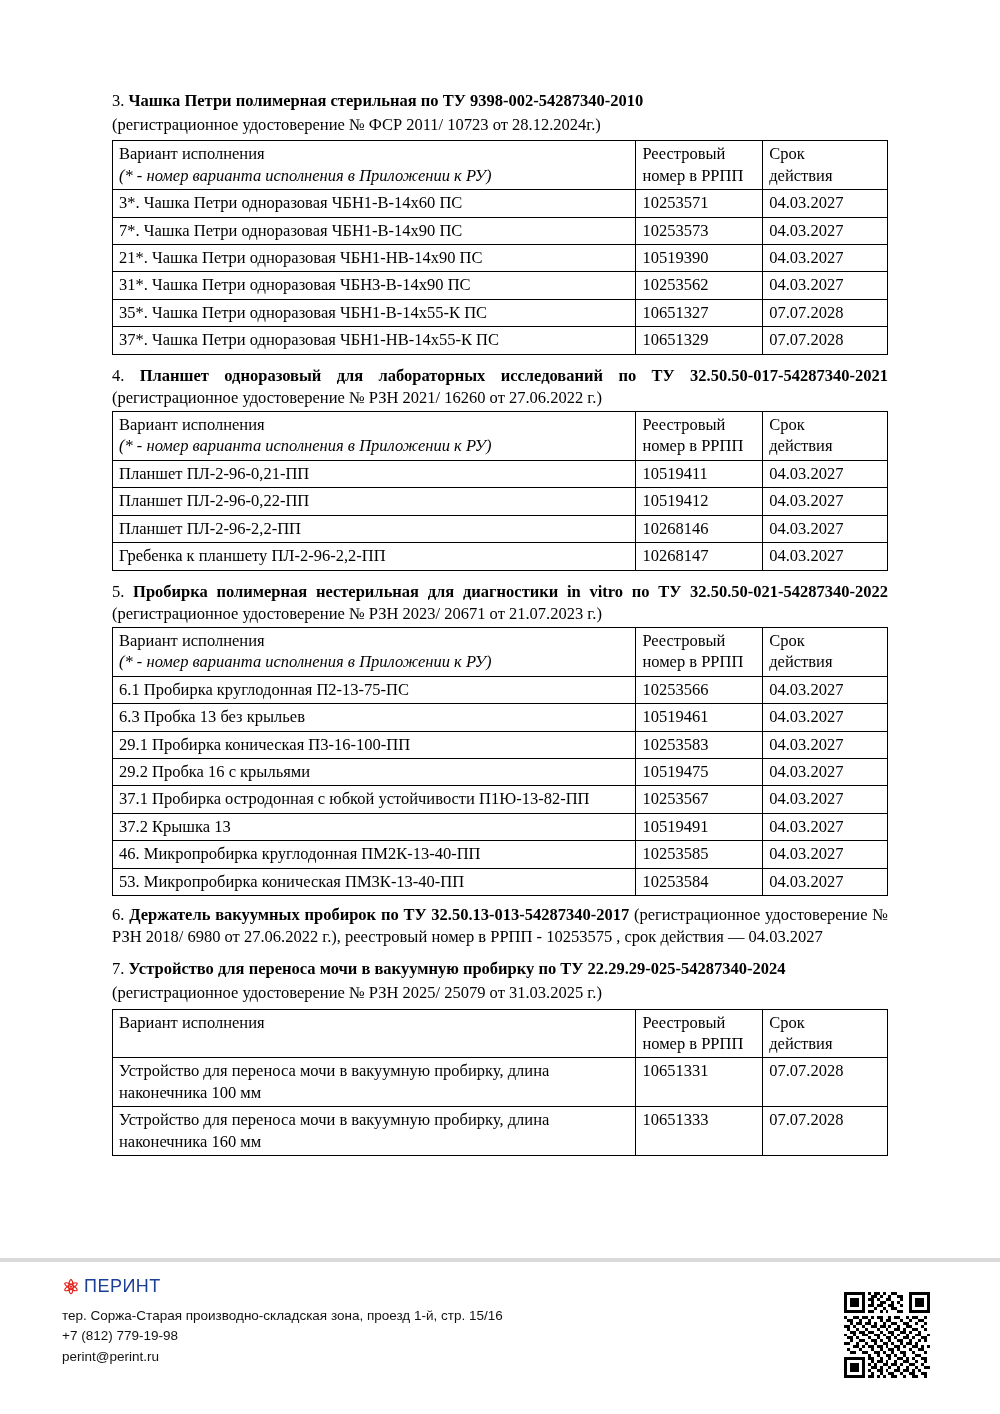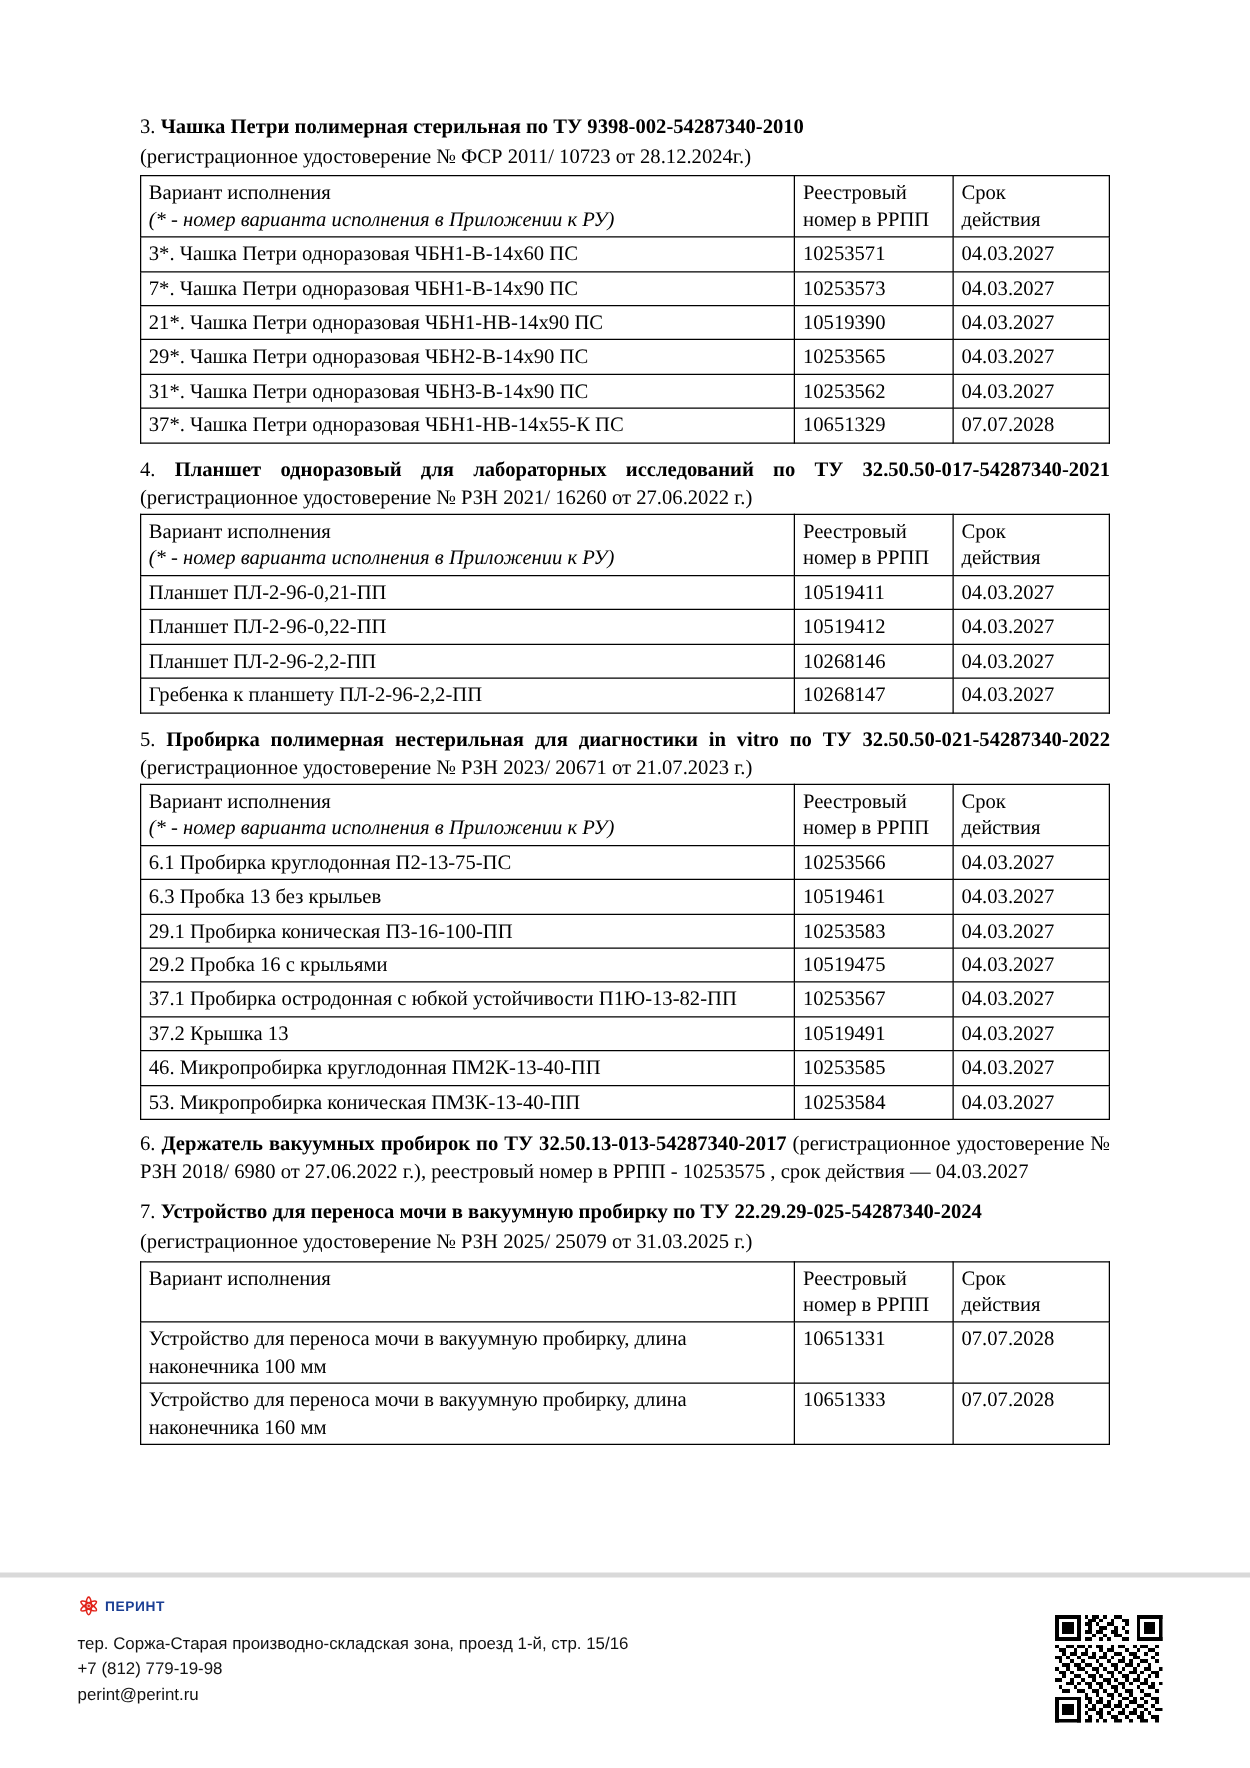--- a/index.html
+++ b/index.html
@@ -98,22 +98,22 @@
   .brand-mark {
     color: #e2231a;
     font-size: 20px;
     font-weight: 700;
     font-family: "Liberation Sans", sans-serif;
     line-height: 1;
   }
   .brand-text {
     color: #1b3f94;
     font-family: "Liberation Sans", sans-serif;
-    font-weight: 700;
-    font-size: 11px;
+    font-weight: 400;
+    font-size: 18px;
     letter-spacing: 0.5px;
   }
   .footer-lines {
     font-family: "Liberation Sans", sans-serif;
     font-size: 13.5px;
     line-height: 1.5;
     color: #111111;
   }
   .qr {
     width: 86px;
@@ -162,28 +162,28 @@
           <td>7*. Чашка Петри одноразовая ЧБН1-В-14х90 ПС</td>
           <td>10253573</td>
           <td>04.03.2027</td>
         </tr>
         <tr>
           <td>21*. Чашка Петри одноразовая ЧБН1-НВ-14х90 ПС</td>
           <td>10519390</td>
           <td>04.03.2027</td>
         </tr>
         <tr>
-          <td>29*. Чашка Петри одноразовая ЧБН2-В-14х90 ПС</td>
-          <td>10253565</td>
-          <td>04.03.2027</td>
-        </tr>
-        <tr>
           <td>31*. Чашка Петри одноразовая ЧБН3-В-14х90 ПС</td>
           <td>10253562</td>
           <td>04.03.2027</td>
+        </tr>
+        <tr>
+          <td>35*. Чашка Петри одноразовая ЧБН1-В-14х55-К ПС</td>
+          <td>10651327</td>
+          <td>07.07.2028</td>
         </tr>
         <tr>
           <td>37*. Чашка Петри одноразовая ЧБН1-НВ-14х55-К ПС</td>
           <td>10651329</td>
           <td>07.07.2028</td>
         </tr>
       </tbody>
     </table>
 
     <div class="sec-head">

